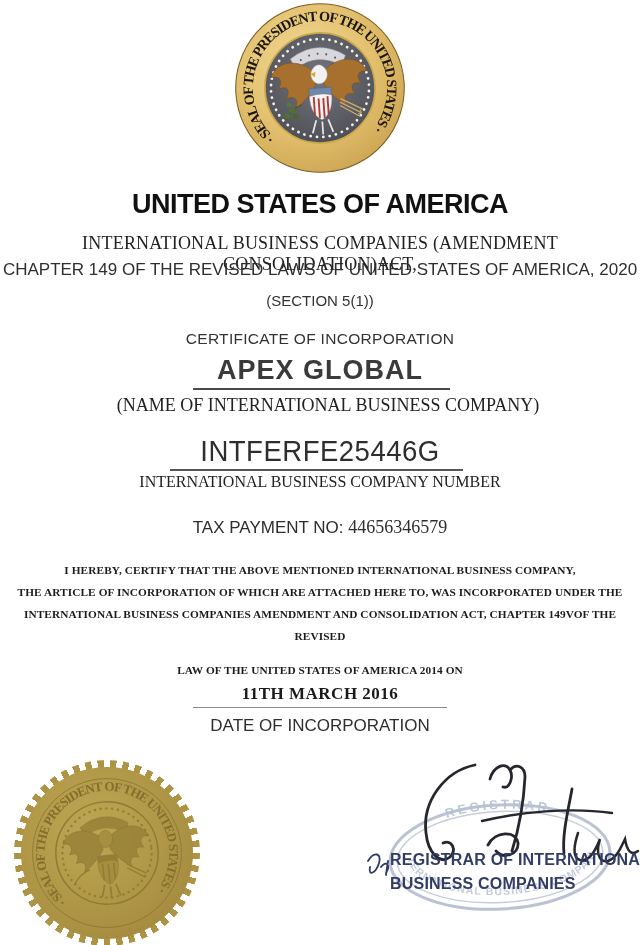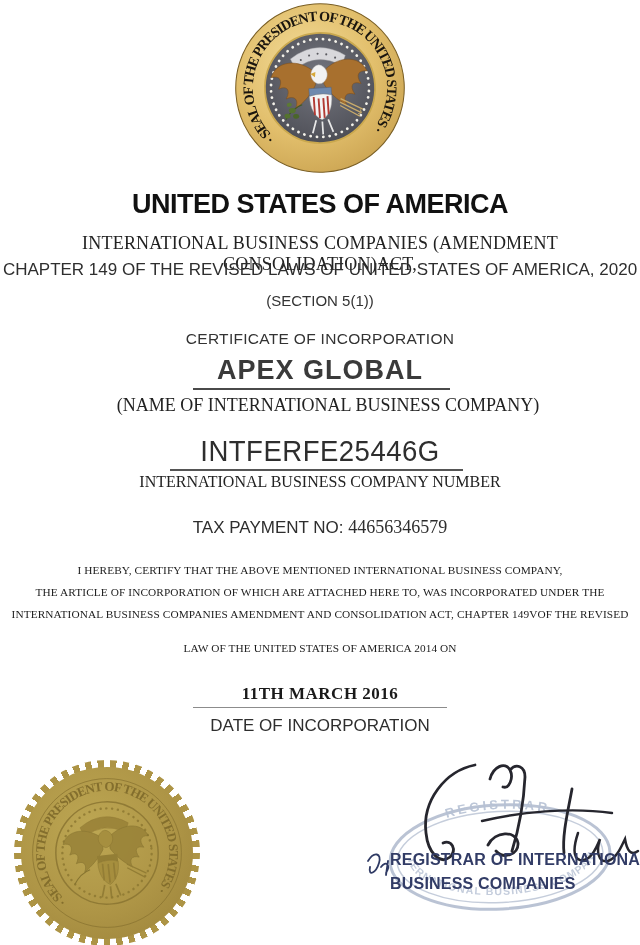--- a/index.html
+++ b/index.html
@@ -13,21 +13,21 @@
   .act1{top:233px;font-family:"Liberation Serif",serif;font-size:18px;color:#222;letter-spacing:0.2px;}
   .act2{top:260px;font-size:17px;color:#2e2e2e;}
   .section{top:292px;font-size:15px;color:#333;}
   .cert-heading{top:330px;font-size:15.5px;color:#333;letter-spacing:0.3px;}
   .company-name{top:355px;font-size:27px;font-weight:bold;color:#3a3a3a;letter-spacing:1px;}
   .name-caption{top:395px;font-family:"Liberation Serif",serif;font-size:18px;color:#222;padding-left:8px;}
   .company-number{top:435px;font-size:29px;color:#2e2e2e;letter-spacing:0.5px;transform:scaleX(0.95);}
   .number-caption{top:473px;font-family:"Liberation Serif",serif;font-size:16px;color:#222;}
   .tax-line{top:517px;font-size:17px;color:#2e2e2e;}
   .tax-line .num{font-family:"Liberation Serif",serif;font-size:18px;}
-  .declaration{top:559px;font-family:"Liberation Serif",serif;font-weight:normal;
+  .declaration{top:559px;font-family:"Liberation Serif",serif;font-weight:bold;
     font-size:11.3px;color:#1c1c1c;line-height:22px;letter-spacing:0.1px;}
   .declaration .last{display:block;margin-top:12px;}
   .decl-line{display:block;}
   .inc-date{top:684px;font-family:"Liberation Serif",serif;font-weight:bold;font-size:17px;color:#1a1a1a;letter-spacing:0.5px;}
   .date-caption{top:716px;font-size:17px;color:#2e2e2e;}
   .rule{position:absolute;height:1.5px;background:#4a4a4a;}
   .rule-name{top:388px;left:193px;width:257px;}
   .rule-number{top:469px;left:170px;width:293px;background:#555;}
   .rule-date{top:707px;left:193px;width:254px;background:#8c8c8c;height:1.4px;}
 

